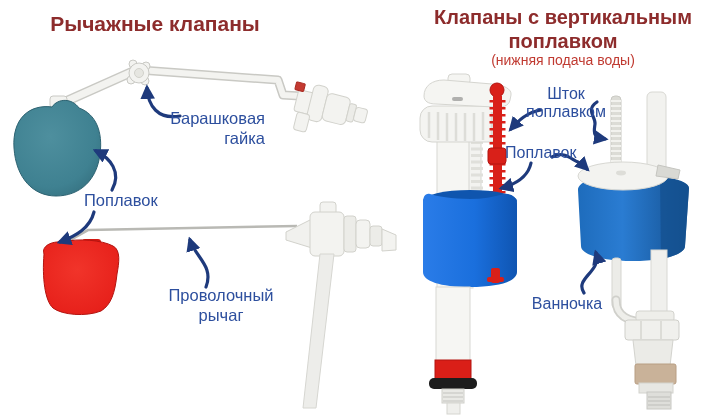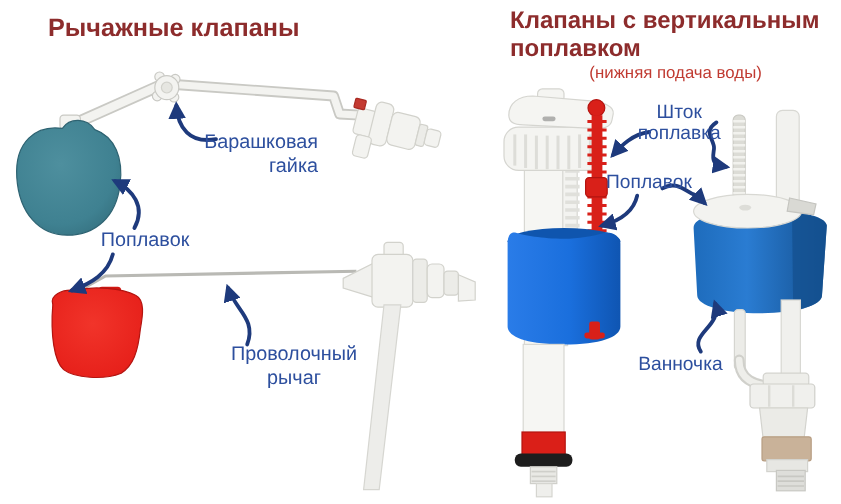--- a/index.html
+++ b/index.html
@@ -2,28 +2,28 @@
 <html><head>
 <meta charset="utf-8">
 <style>
   html,body{margin:0;padding:0;background:#fff;}
   .canvas{
     position:relative;width:701px;height:420px;background:#ffffff;
     font-family:"Liberation Sans","DejaVu Sans",sans-serif;overflow:hidden;
   }
   .art{position:absolute;left:0;top:0;width:701px;height:420px;}
   .txt{position:absolute;white-space:pre-line;user-select:none;}
-  .title{color:#8d2c2c;font-weight:bold;text-align:left;line-height:1.18;}
+  .title{color:#8d2c2c;font-weight:bold;text-align:center;line-height:1.18;}
   .t-left{left:40px;top:12px;width:230px;font-size:21px;}
   .t-right{left:425px;top:6px;width:276px;font-size:20px;}
   .t-right-sub{left:425px;top:52px;width:276px;font-size:14px;color:#c03a31;text-align:center;font-weight:normal;}
   .lbl{color:#2d4f9e;font-size:16.5px;text-align:center;line-height:1.2;}
   .l-wingnut{left:145px;top:109px;width:120px;text-align:right;}
   .l-float-left{left:84px;top:191px;width:95px;text-align:left;}
-  .l-wire{left:162px;top:286px;width:118px;margin-left:24px;}
+  .l-wire{left:162px;top:286px;width:118px;}
   .l-rod{left:520px;top:85px;width:92px;font-size:16px;line-height:1.15;}
   .l-float-right{left:505px;top:143px;width:90px;text-align:left;font-size:16px;}
   .l-cup{left:522px;top:294px;width:90px;text-align:center;font-size:16px;}
 </style>
 </head>
 <body>
 
 <div class="canvas">
 
   <svg class="art" viewBox="0 0 701 420" aria-hidden="true">
@@ -224,16 +224,16 @@
   <div class="txt lbl l-wingnut">Барашковая
 гайка</div>
   <div class="txt lbl l-float-left">Поплавок</div>
   <div class="txt lbl l-wire">Проволочный
 рычаг</div>
 
   <div class="txt title t-right">Клапаны с вертикальным
 поплавком</div>
   <div class="txt t-right-sub">(нижняя подача воды)</div>
   <div class="txt lbl l-rod">Шток
-поплавка</div>
+поплавком</div>
   <div class="txt lbl l-float-right">Поплавок</div>
   <div class="txt lbl l-cup">Ванночка</div>
 </div>
 
 </body></html>

